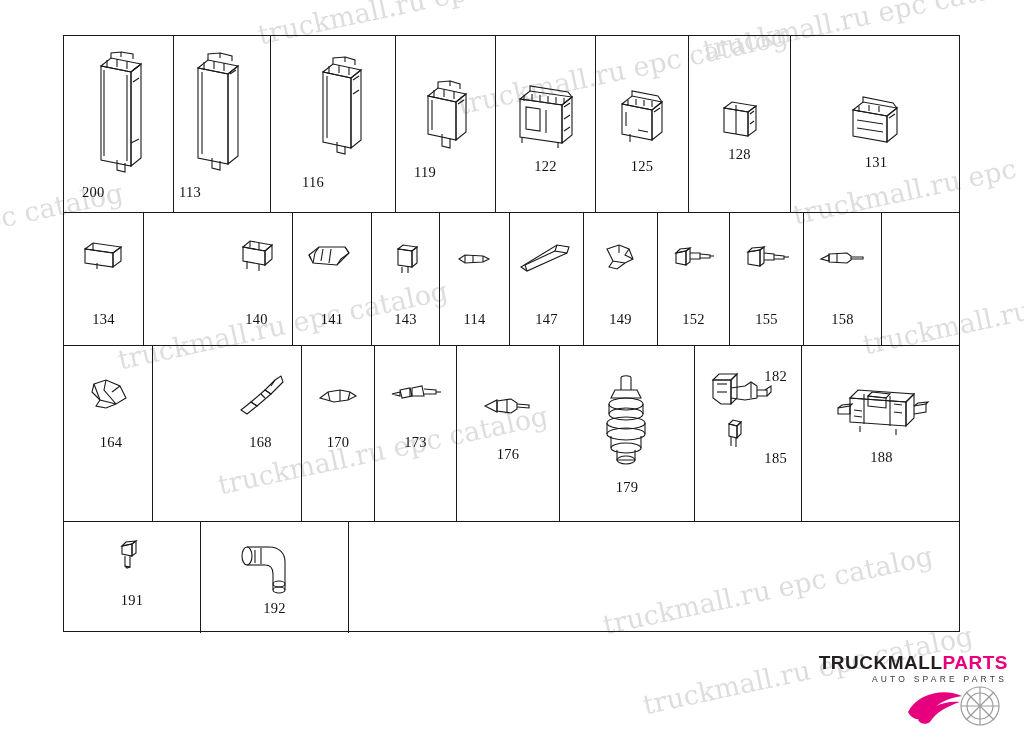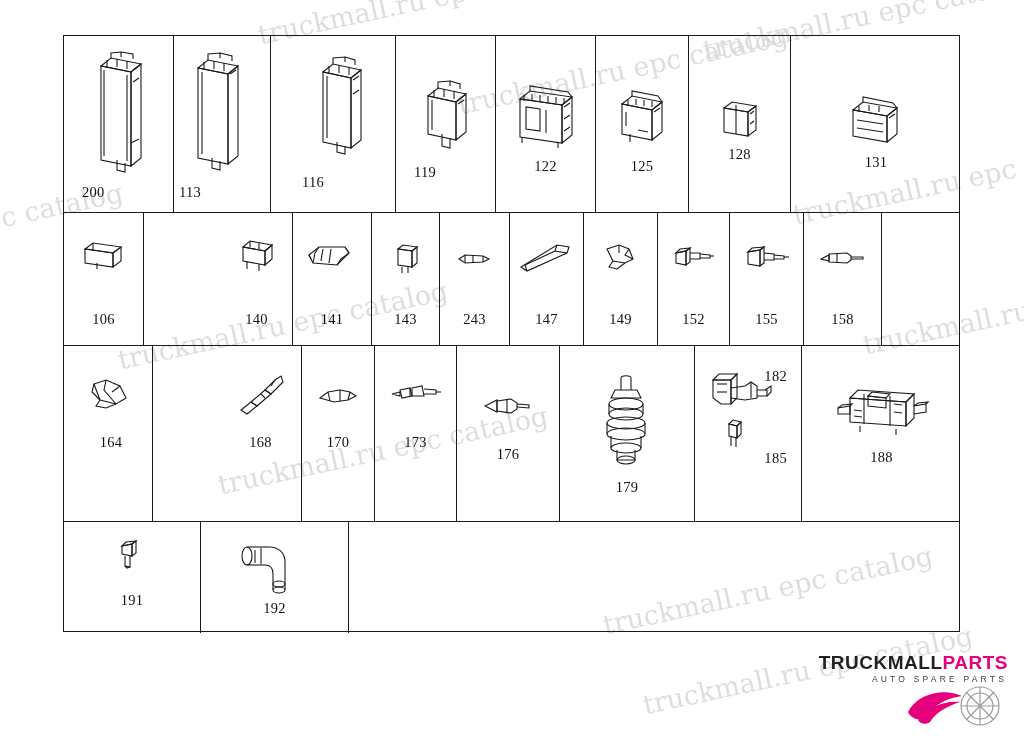--- a/index.html
+++ b/index.html
@@ -292,21 +292,21 @@
       <div class="cell" style="left:0;width:80px">
         <div class="art" style="top:20px">
           <svg width="54" height="40" viewBox="0 0 54 40" fill="none" stroke="#1a1a1a" stroke-width="1.1">
             <path d="M8 16 L8 30 L36 34 L36 20 Z"></path>
             <path d="M8 16 L16 10 L44 14 L36 20 Z"></path>
             <path d="M36 20 L44 14 L44 28 L36 34 Z"></path>
             <path d="M16 10 L16 17"></path>
             <path d="M20 30 L20 36"></path>
           </svg>
         </div>
-        <div class="lbl" style="top:98px">106</div>
+        <div class="lbl" style="top:98px">134</div>
       </div>
 
 
       <div class="cell" style="left:157px;width:72px">
         <div class="art" style="top:20px">
           <svg width="48" height="42" viewBox="0 0 48 42" fill="none" stroke="#1a1a1a" stroke-width="1.1">
             <path d="M10 14 L10 28 L32 32 L32 18 Z"></path>
             <path d="M10 14 L17 8 L39 12 L32 18 Z"></path>
             <path d="M32 18 L39 12 L39 26 L32 32 Z"></path>
             <path d="M17 8 L17 14"></path>
@@ -348,21 +348,21 @@
 
       <div class="cell" style="left:376px;width:70px">
         <div class="art" style="top:36px">
           <svg width="44" height="20" viewBox="0 0 44 20" fill="none" stroke="#1a1a1a" stroke-width="1.1">
             <path d="M6 10 L12 6 L30 7 L36 10 L30 13 L12 14 Z"></path>
             <path d="M12 6 L12 14"></path>
               <path d="M20 6 L20 14"></path>
             <path d="M30 7 L30 13"></path>
           </svg>
         </div>
-        <div class="lbl" style="top:98px">243</div>
+        <div class="lbl" style="top:98px">114</div>
       </div>
 
       <div class="cell" style="left:446px;width:74px">
         <div class="art" style="top:28px">
           <svg width="60" height="34" viewBox="0 0 60 34" fill="none" stroke="#1a1a1a" stroke-width="1.1">
             <path d="M4 26 L40 4 L52 6 L50 12 L10 30 Z"></path>
             <path d="M40 4 L38 10 L50 12"></path>
             <path d="M10 30 L8 24 L38 10"></path>
           </svg>
         </div>

